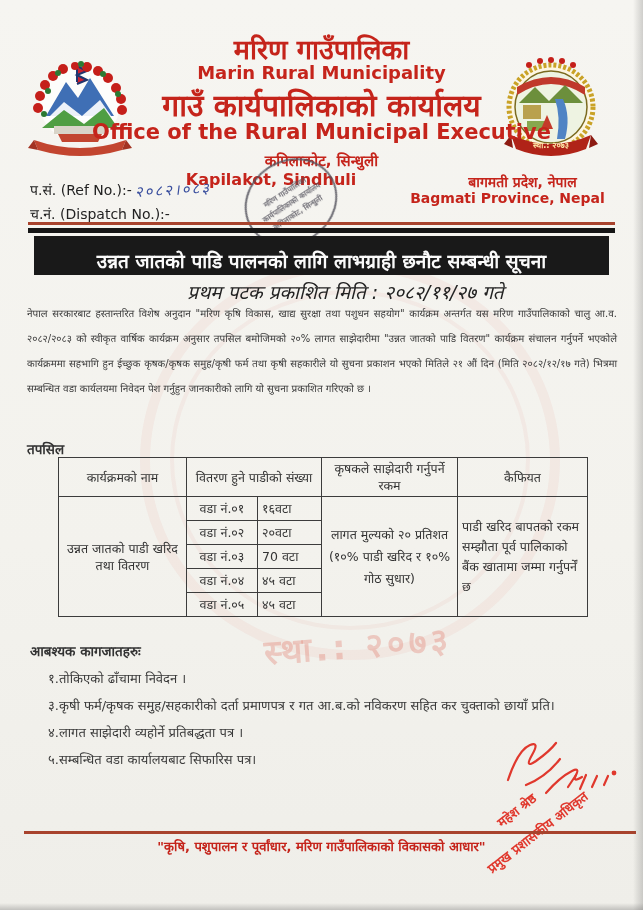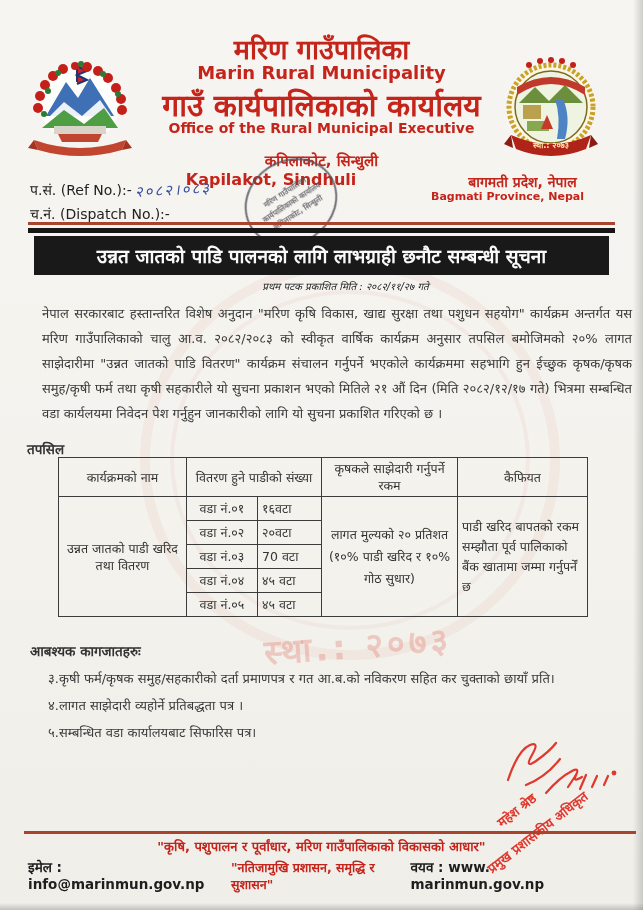--- a/index.html
+++ b/index.html
@@ -14,47 +14,47 @@
     background:linear-gradient(90deg, rgba(0,0,0,0) 0%, rgba(90,90,90,.25) 100%); }
   .edge-bottom { position:absolute; left:0; bottom:0; width:100%; height:7px;
     background:linear-gradient(180deg, rgba(0,0,0,0) 0%, rgba(90,90,90,.30) 100%); }
 
   .abs { position:absolute; }
 
   
   .h-np-muni   { top:30px; left:0; width:643px; font-size:27px; font-weight:bold; color:#c5241b; text-align:center; }
   .h-en-muni   { top:62px; left:0; width:643px; font-size:18px; font-weight:bold; color:#c5241b; text-align:center; }
   .h-np-office { top:84px; left:0; width:643px; font-size:30px; font-weight:bold; color:#c5241b; text-align:center; }
-  .h-en-office { top:120px; left:0; width:643px; font-size:14px; font-weight:bold; color:#c5241b; text-align:center; }
+  .h-en-office { top:120px; left:0; width:643px; font-size:21px; font-weight:bold; color:#c5241b; text-align:center; }
   .h-np-addr   { top:150px; left:0; width:643px; font-size:15px; font-weight:bold; color:#c5241b; text-align:center; }
   .h-en-addr   { top:170px; left:0; width:542px; font-size:16px; font-weight:bold; color:#c5241b; text-align:center; }
 
   .ref-block { top:178px; left:30px; width:300px; font-size:14px; color:#222; line-height:24px; }
   .ref-value { color:#3a4f9e; font-size:15px; display:inline-block; transform:rotate(-3deg) skewX(-10deg); letter-spacing:2px; }
   .prov-np { top:172px; left:400px; width:215px; font-size:14px; font-weight:bold; color:#c5241b; text-align:center;padding-left:30px; }
-  .prov-en { top:190px; left:400px; width:215px; font-size:11px; font-weight:bold; color:#c5241b; text-align:center; }
+  .prov-en { top:190px; left:400px; width:215px; font-size:14px; font-weight:bold; color:#c5241b; text-align:center; }
 
   
   .stamp { top:160px; left:243px; width:96px; height:84px; transform:rotate(-33deg);
     opacity:.82; filter:blur(.2px); }
   .stamp-circle { width:96px; height:84px; border:2.5px solid #55545e; border-radius:50%;
     display:flex; flex-direction:column; justify-content:center; align-items:center; gap:2px; }
   .stamp-circle div { font-size:7.5px; color:#514f5a; font-weight:bold; white-space:nowrap; }
 
   
   .line-red-top { top:222px; left:28px; width:587px; height:3px; background:#a8432d; }
   .line-black-top { top:228px; left:28px; width:587px; height:5px; background:#161616; }
   .banner { top:237px; left:35px; width:573px; height:37px; background:#191919;
-    display:flex; align-items:center; justify-content:center; box-shadow:0 0 0 1px #191919; }
+    display:flex; align-items:flex-end; justify-content:center; box-shadow:0 0 0 1px #191919; }
   .banner span { color:#fafafa; font-size:19px; font-weight:bold; white-space:nowrap; }
 
-  .pubdate { top:279px; left:0; width:643px; text-align:center; font-size:10px; font-style:italic; color:#222;padding-left:48px; }
-
-  
-  .body-par { top:301px; left:42px; width:590px; font-size:13px; line-height:25px;
+  .pubdate { top:279px; left:0; width:643px; text-align:center; font-size:19px; font-style:italic; color:#222;padding-left:48px; }
+
+  
+  .body-par { top:301px; left:27px; width:590px; font-size:10px; line-height:25px;
     text-align:justify; color:#3a3a3a; }
   .tapasil { top:440px; left:27px; font-size:13.5px; font-weight:bold; color:#333;
     }
 
   
   .ntable { top:457px; left:58px; border-collapse:collapse; }
   .ntable td, .ntable th { border:1.4px solid #3c3c3c; font-size:12.5px; color:#333;
     padding:2px 4px; vertical-align:middle; font-weight:normal; }
   .ntable th { height:36px; }
   .col-name { width:128px; text-align:center; }
@@ -227,20 +227,21 @@
       </tr>
       <tr>
         <td class="col-ward row-cell">वडा नं.०५</td>
         <td class="col-cnt row-cell">४५ वटा</td>
       </tr>
     </tbody>
   </table>
 
   <div class="abs docs-head">आबश्यक कागजातहरुः</div>
   <div class="abs docs-list">
+    <div>१.तोकिएको ढाँचामा निवेदन ।</div>
     <div>३.कृषी फर्म/कृषक समुह/सहकारीको दर्ता प्रमाणपत्र र गत आ.ब.को नविकरण सहित कर चुक्ताको छायाँ प्रति।</div>
     <div>४.लागत साझेदारी व्यहोर्ने प्रतिबद्धता पत्र ।</div>
     <div>५.सम्बन्धित वडा कार्यालयबाट सिफारिस पत्र।</div>
   </div>
 
   <div class="abs sig-wrap">
     <svg width="175" height="70" viewBox="0 0 175 70">
       <g stroke="#e0382d" stroke-width="2.2" fill="none" stroke-linecap="round">
         <path d="M40 45 q10 -30 22 -35 q10 -4 2 10 q-8 14 4 6 q14 -10 20 -18"></path>
         <path d="M58 50 q20 -8 34 -26"></path>
@@ -248,21 +249,16 @@
         <path d="M100 52 l8 -12 m4 14 l6 -14 m6 12 l5 -11 m7 9 l4 -9"></path>
         <circle cx="146" cy="38" r="2.4" fill="#e0382d" stroke="none"></circle>
       </g>
     </svg>
     <div class="sig-name">महेश श्रेष्ठ</div>
     <div class="sig-title">प्रमुख प्रशासकीय अधिकृत</div>
   </div>
 
   <div class="abs line-red-bottom"></div>
   <div class="abs foot-quote">"कृषि, पशुपालन र पूर्वांधार, मरिण गाउँपालिकाको विकासको आधार"</div>
-  <div class="abs foot-row">
-    <span class="blacktxt">इमेल : info@marinmun.gov.np</span>
-    <span class="redtxt">"नतिजामुखि प्रशासन, समृद्धि र सुशासन"</span>
-    <span class="blacktxt">वयव : www. marinmun.gov.np</span>
-  </div>
 
   <div class="edge-right"></div>
   <div class="edge-bottom"></div>
 </div>
 
 </body></html>

